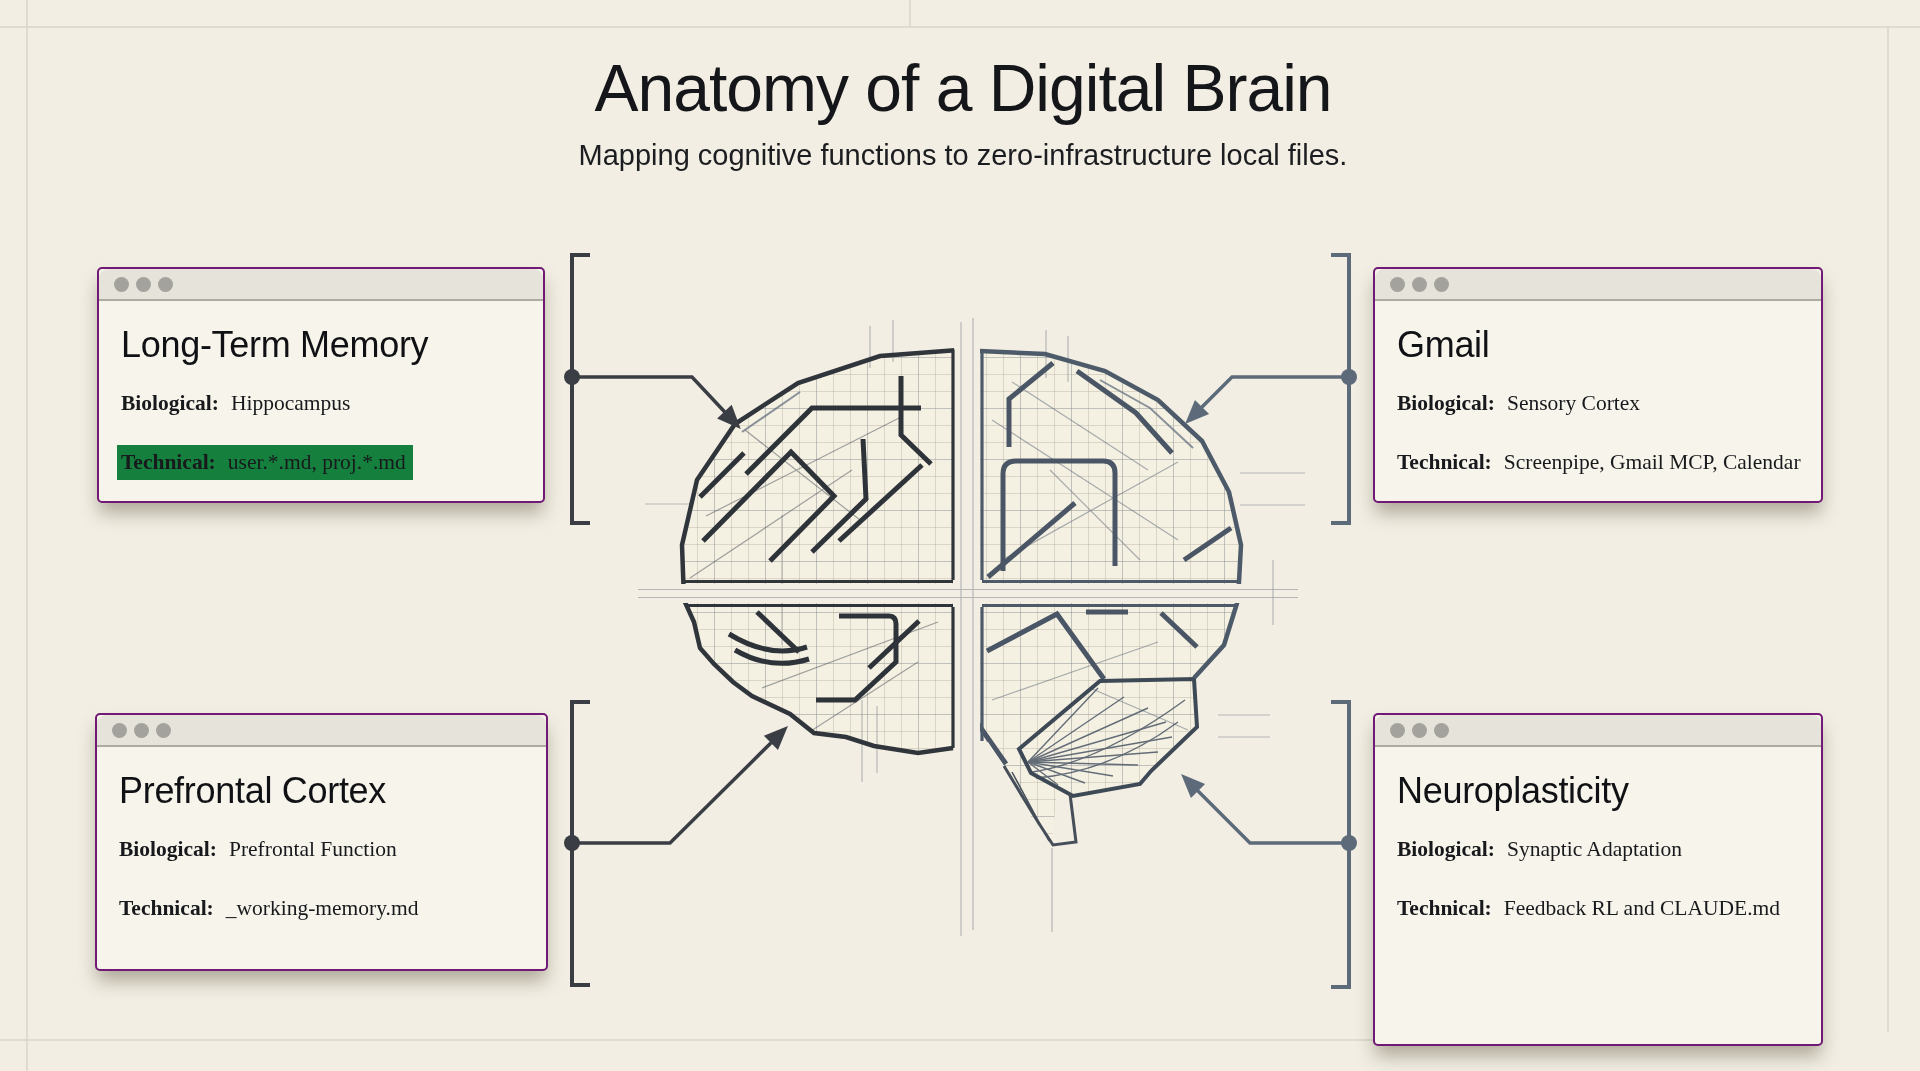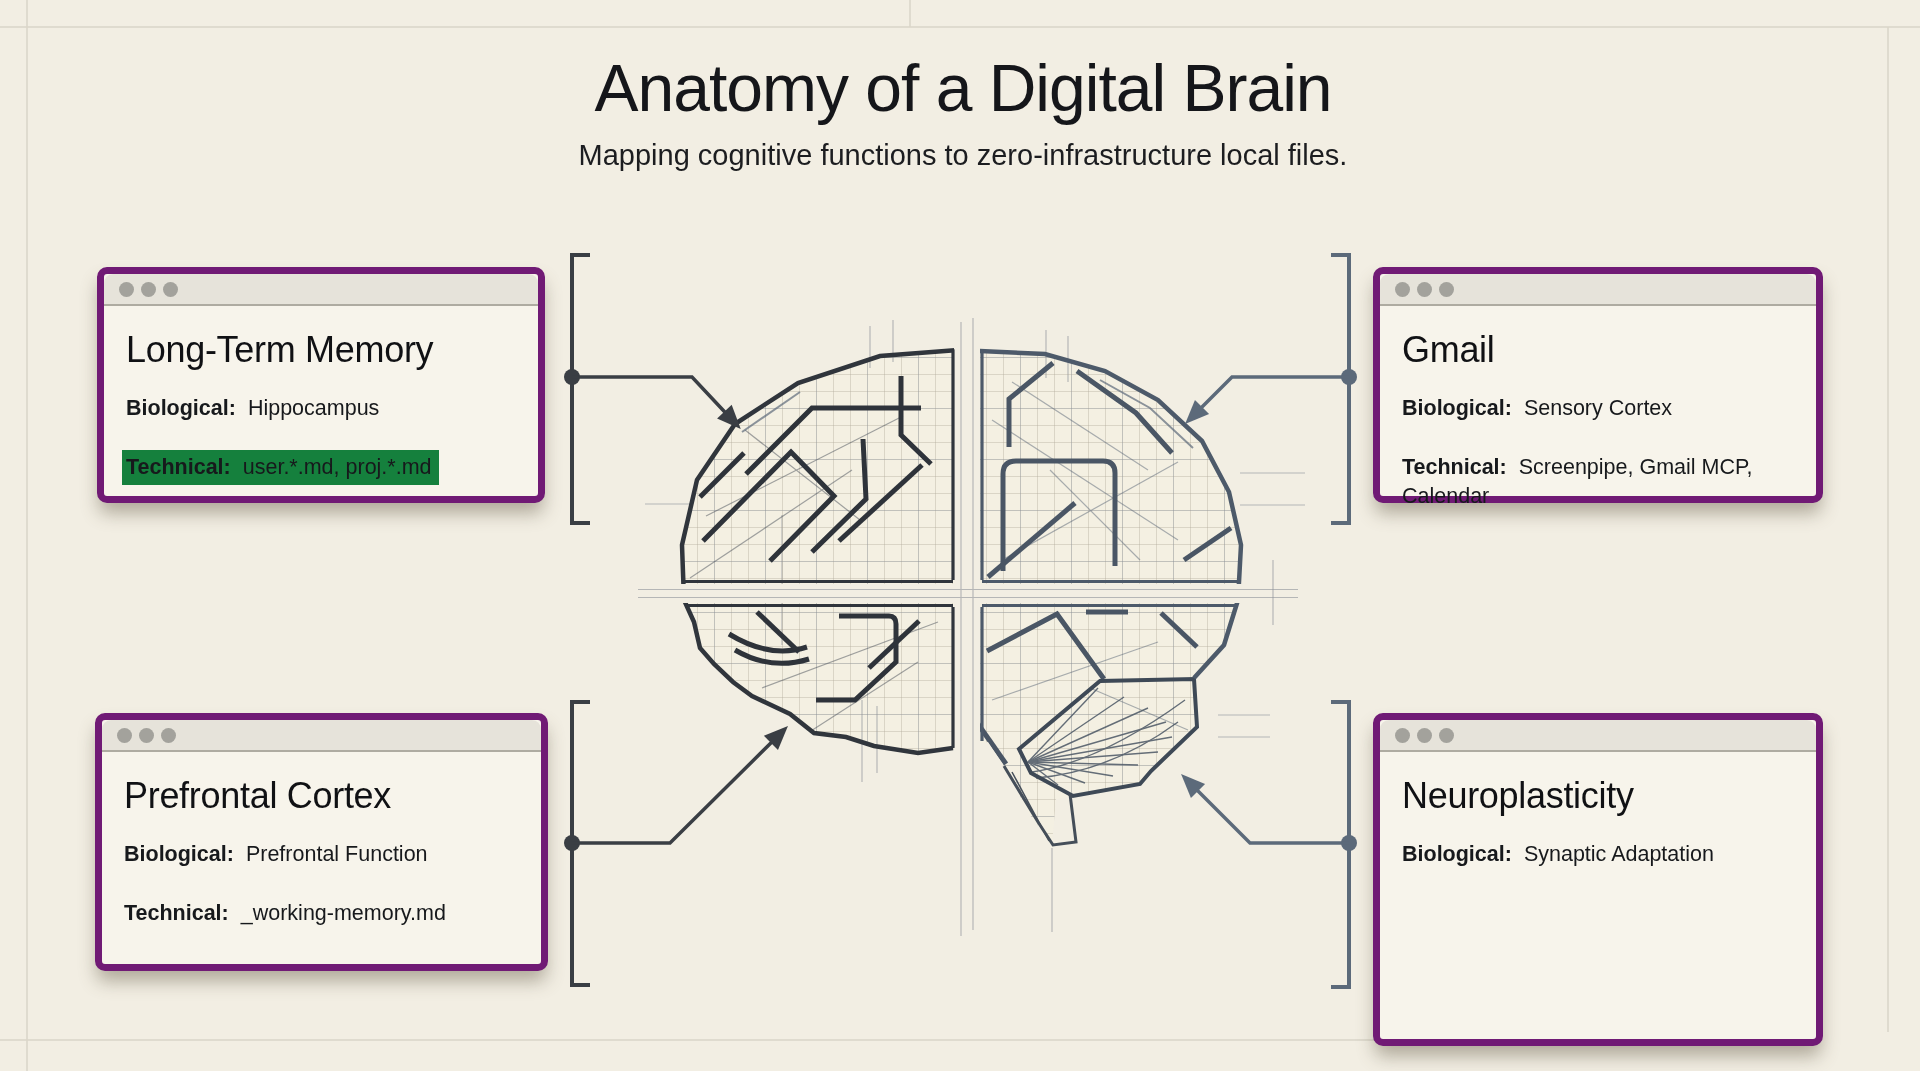--- a/index.html
+++ b/index.html
@@ -6,33 +6,33 @@
   .page{position:relative;width:1920px;height:1071px;overflow:hidden;
         background:#f2eee3;font-family:"Liberation Sans",sans-serif;}
   svg.scene{position:absolute;left:0;top:0;width:1920px;height:1071px;}
 
   .header{position:absolute;left:3px;top:54px;width:1920px;text-align:center;}
   .main-title{margin:0;font-family:"Liberation Sans",sans-serif;font-size:66px;
               font-weight:500;letter-spacing:-1px;color:#15161a;line-height:1.05;}
   .sub-title{margin:16px 0 0;font-family:"Liberation Sans",sans-serif;font-size:29px;
              font-weight:400;color:#1c1d20;}
 
-  .card{position:absolute;background:#f7f4eb;border:7px solid #701a75;border-radius:10px;
+  .card{position:absolute;background:#f7f4eb;border:2px solid #701a75;border-radius:5px;
         box-shadow:0 12px 18px -2px rgba(96,86,66,.45);box-sizing:border-box;}
   .card.tl{left:97px;top:267px;width:448px;height:236px;}
   .card.tr{left:1373px;top:267px;width:450px;height:236px;}
   .card.bl{left:95px;top:713px;width:453px;height:258px;}
   .card.br{left:1373px;top:713px;width:450px;height:333px;}
   .titlebar{height:30px;background:#e6e3da;border-bottom:2px solid #aeaba1;
             border-radius:9px 9px 0 0;display:flex;align-items:center;padding-left:15px;}
   .win-dot{width:15px;height:15px;border-radius:50%;background:#a3a29c;margin-right:7px;}
   .card-body{padding:10px 20px 0 22px;}
   .card-title{margin:16px 0 0;font-family:"Liberation Sans",sans-serif;font-size:36px;
               font-weight:500;letter-spacing:-0.3px;color:#101114;line-height:1;}
-  .row{margin-top:26px;font-family:Liberation Sans, sans-serif;
+  .row{margin-top:26px;font-family:Liberation Serif, serif;
        font-size:21.5px;line-height:1.35;color:#17191c;}
   .row .lbl{font-weight:700;margin-right:12px;}
   .row.tech{margin-top:30px;}
   .hl{background:#15803d;padding:5px 7px 6px 4px;margin-left:-4px;}
 </style>
 </head>
 <body>
 
 <div class="page">
 
@@ -273,16 +273,19 @@
     <div class="titlebar">
       <span class="win-dot"></span>
       <span class="win-dot"></span>
       <span class="win-dot"></span>
     </div>
     <div class="card-body">
       <h2 class="card-title">Neuroplasticity</h2>
       <div class="row">
         <span class="lbl">Biological:</span><span>Synaptic Adaptation</span>
       </div>
+      <div class="row tech">
+        <span class="lbl">Technical:</span><span>Feedback RL and CLAUDE.md</span>
+      </div>
     </div>
   </div>
 
 </div>
 
 </body></html>

